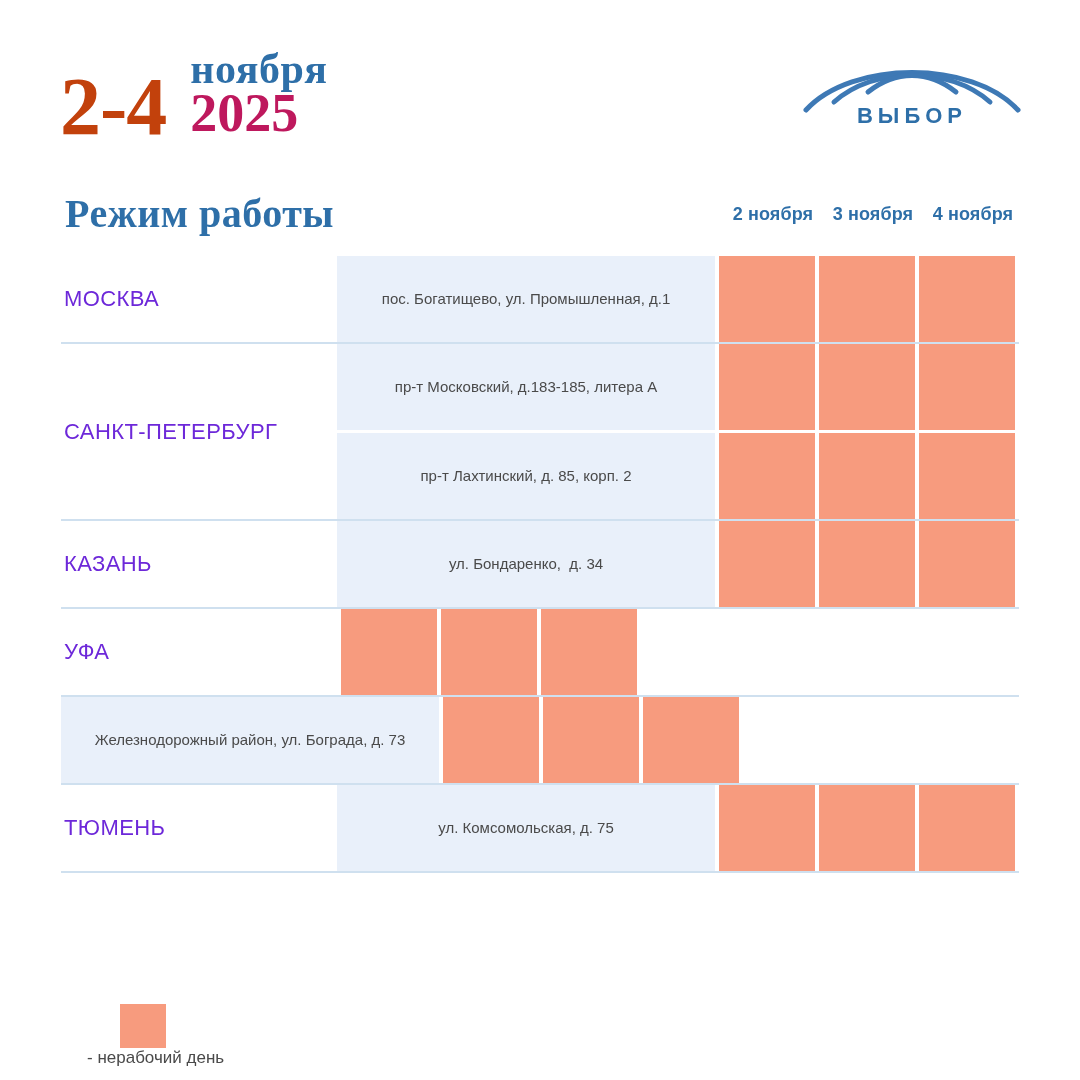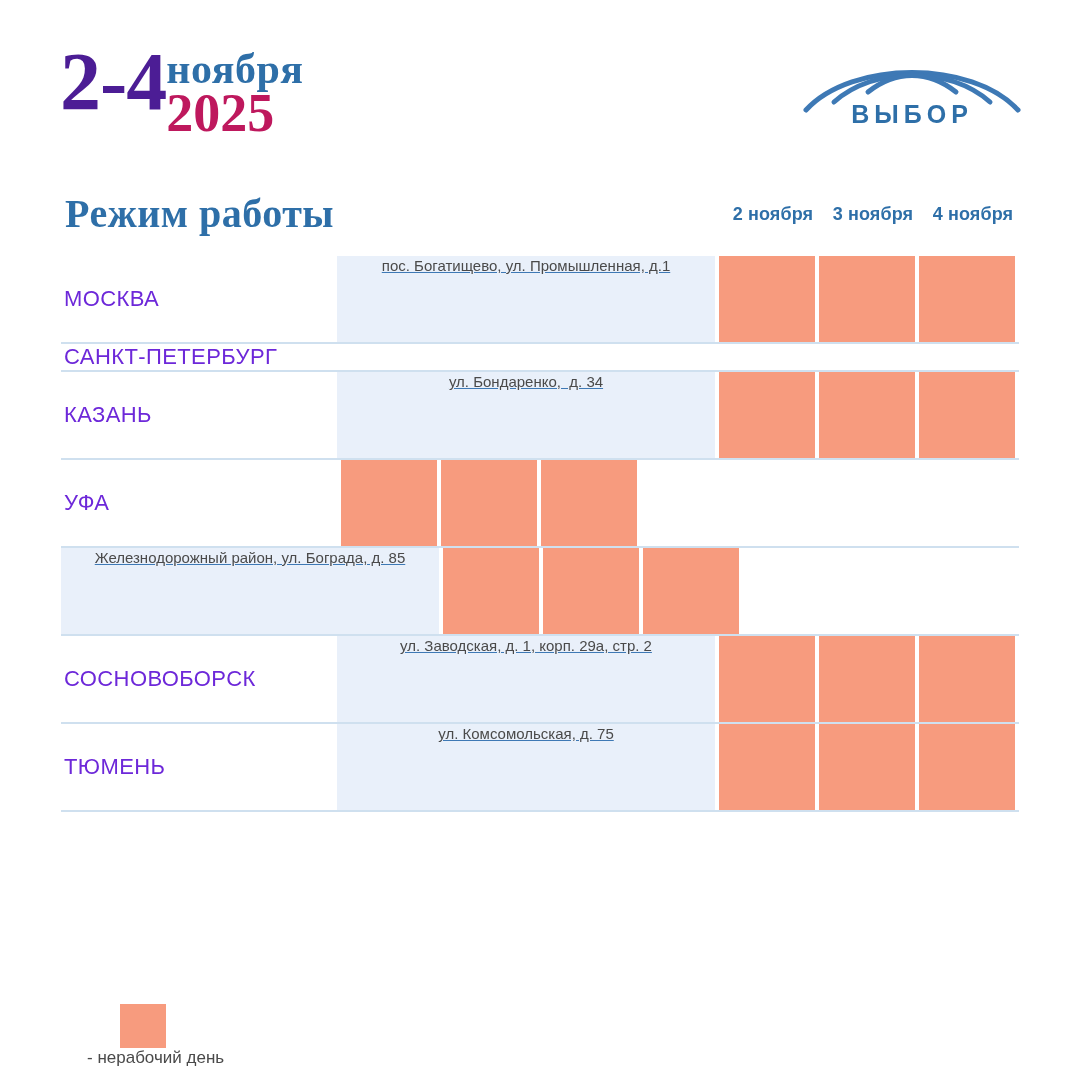--- a/index.html
+++ b/index.html
@@ -28,25 +28,26 @@
     left: 60px;
     top: 42px;
     display: flex;
     align-items: flex-start;
     font-family: "Liberation Serif", "DejaVu Serif", serif;
   }
   .date-range {
     font-size: 82px;
     font-weight: bold;
     line-height: 0.98;
-    color: #4c1d95;
+    color: #c2410c;
     letter-spacing: -1px;
+    margin-top: 25px;
   }
   .date-rest {
-    margin-left: 0;
+    margin-left: 24px;
     margin-top: 6px;
     line-height: 1.0;
   }
   .date-month {
     font-size: 42px;
     font-weight: bold;
     color: #2e6fa8;
     display: block;
     letter-spacing: 0.5px;
   }
@@ -67,21 +68,21 @@
     height: 86px;
   }
   .logo svg { display: block; }
   .logo-word {
     position: absolute;
     left: 0; right: 0;
     bottom: 1px;
     text-align: center;
     font-family: "Liberation Sans", "DejaVu Sans", sans-serif;
     font-weight: bold;
-    font-size: 25px;
+    font-size: 22px;
     letter-spacing: 5px;
     color: #2e6fa8;
   }
 
   
   .title-row {
     position: absolute;
     left: 4px;
     top: 190px;
     width: 1004px;
@@ -148,26 +149,25 @@
   .addr-row {
     display: flex;
     height: 86px;
   }
   .addr-row + .addr-row { margin-top: 3px; }
   .addr-cell {
     width: 378px;
     flex: 0 0 378px;
     background: #e9f0fa;
     display: flex;
-    align-items: flex-start;
+    align-items: center;
     justify-content: center;
     text-align: center;
     box-sizing: border-box;
     padding: 0 14px;
-    text-decoration: underline;
   }
   .addr-text {
     font-size: 15px;
     color: #4a4a4a;
     line-height: 1.3;
     white-space: pre;
   }
   .day-cells {
     flex: 1 1 auto;
     display: flex;
@@ -251,20 +251,42 @@
             <div class="day-cell free"></div>
             <div class="day-cell free"></div>
           </div>
         </div>
       </div>
     </div>
     <div class="city-block">
       <div class="city-cell">
         <span class="city-name">САНКТ-ПЕТЕРБУРГ</span>
       </div>
+      <div class="rows-cell">
+        <div class="addr-row">
+          <div class="addr-cell">
+            <span class="addr-text">пр-т Московский, д.183-185, литера А</span>
+          </div>
+          <div class="day-cells">
+            <div class="day-cell free"></div>
+            <div class="day-cell free"></div>
+            <div class="day-cell free"></div>
+          </div>
+        </div>
+        <div class="addr-row">
+          <div class="addr-cell">
+            <span class="addr-text">пр-т Лахтинский, д. 85, корп. 2</span>
+          </div>
+          <div class="day-cells">
+            <div class="day-cell free"></div>
+            <div class="day-cell free"></div>
+            <div class="day-cell free"></div>
+          </div>
+        </div>
+      </div>
     </div>
     <div class="city-block">
       <div class="city-cell">
         <span class="city-name">КАЗАНЬ</span>
       </div>
       <div class="rows-cell">
         <div class="addr-row">
           <div class="addr-cell">
             <span class="addr-text">ул. Бондаренко,  д. 34</span>
           </div>
@@ -287,38 +309,21 @@
             <div class="day-cell free"></div>
             <div class="day-cell free"></div>
           </div>
         </div>
       </div>
     </div>
     <div class="city-block">
       <div class="rows-cell">
         <div class="addr-row">
           <div class="addr-cell">
-            <span class="addr-text">Железнодорожный район, ул. Бограда, д. 85</span>
-          </div>
-          <div class="day-cells">
-            <div class="day-cell free"></div>
-            <div class="day-cell free"></div>
-            <div class="day-cell free"></div>
-          </div>
-        </div>
-      </div>
-    </div>
-    <div class="city-block">
-      <div class="city-cell">
-        <span class="city-name">СОСНОВОБОРСК</span>
-      </div>
-      <div class="rows-cell">
-        <div class="addr-row">
-          <div class="addr-cell">
-            <span class="addr-text">ул. Заводская, д. 1, корп. 29а, стр. 2</span>
+            <span class="addr-text">Железнодорожный район, ул. Бограда, д. 73</span>
           </div>
           <div class="day-cells">
             <div class="day-cell free"></div>
             <div class="day-cell free"></div>
             <div class="day-cell free"></div>
           </div>
         </div>
       </div>
     </div>
     <div class="city-block">

